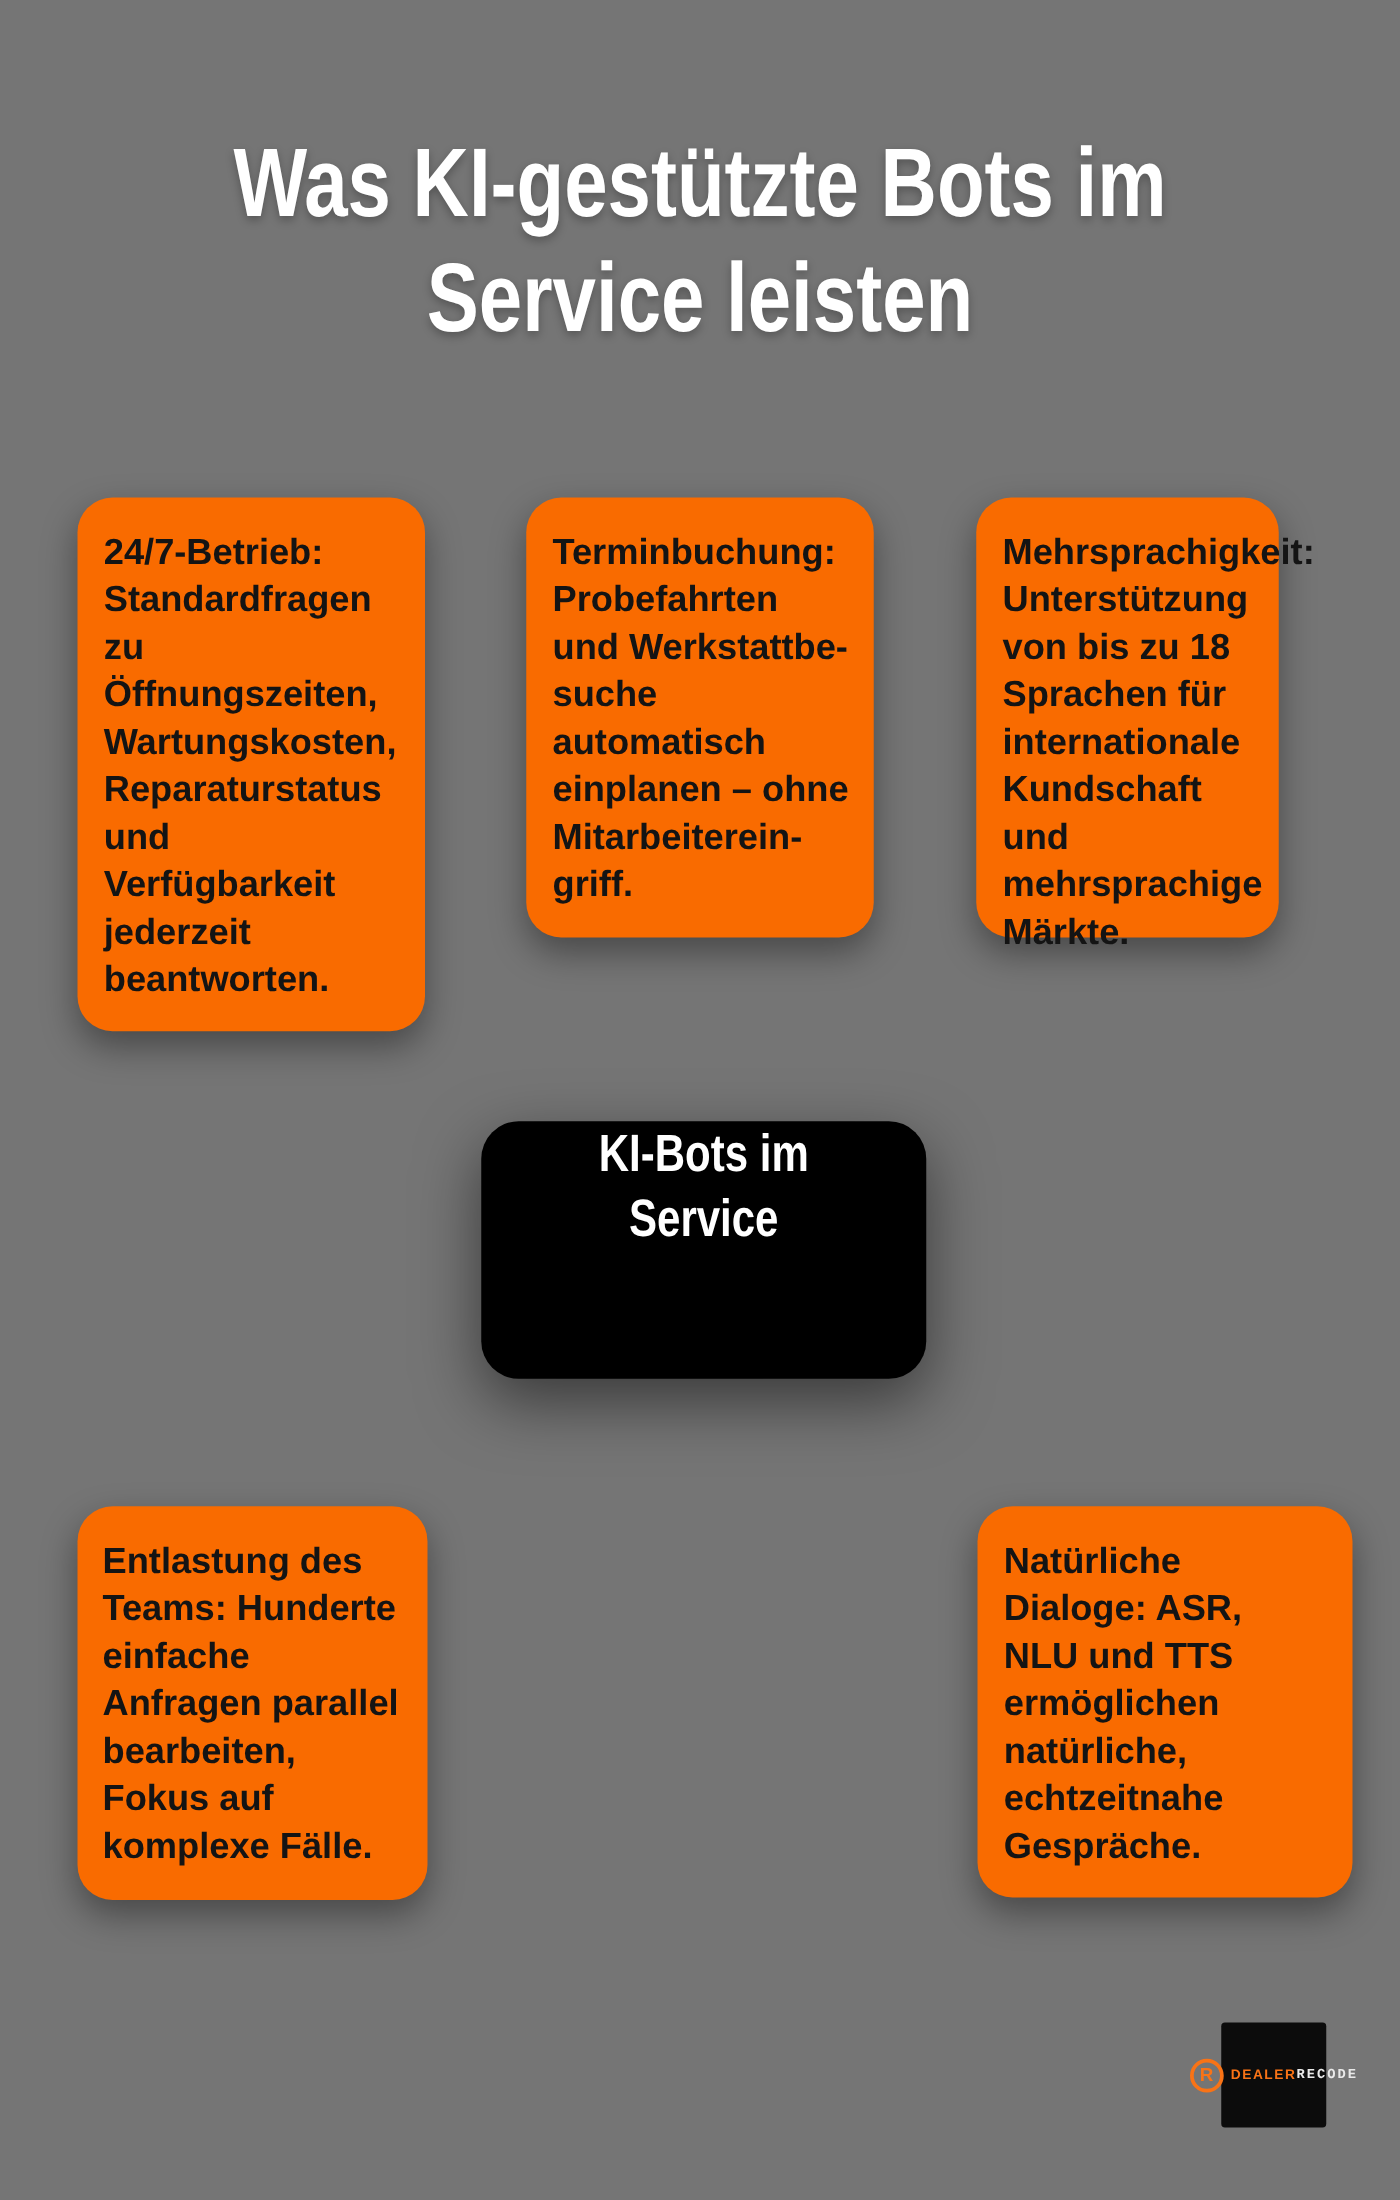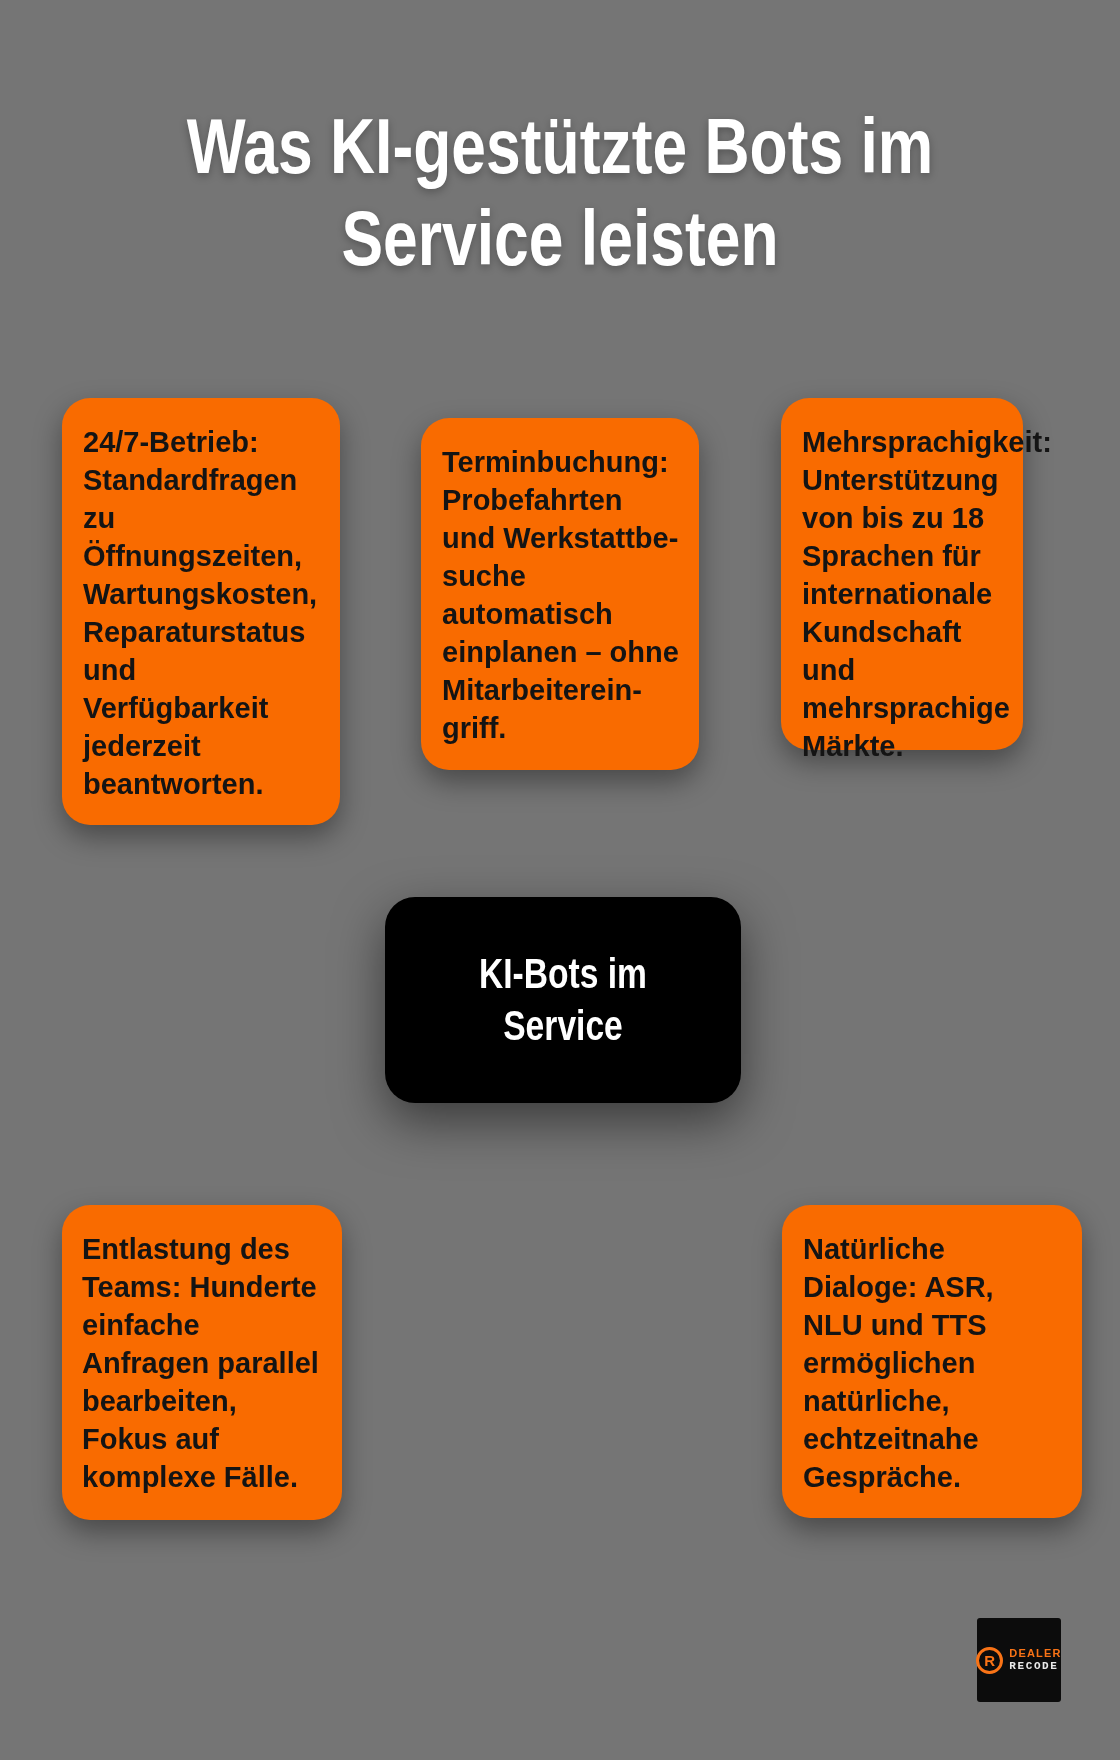--- a/index.html
+++ b/index.html
@@ -50,35 +50,35 @@
   }
   .card-text {
     color: var(--card-text);
     font-size: 29px;
     line-height: 38px;
     font-weight: 700;
     white-space: pre-line;
   }
 
   .card-1 { left: 62px;  top: 398px;  width: 278px; height: 427px; }
-  .card-2 { left: 421px; top: 418px;  width: 278px; height: 352px; }
+  .card-2 { left: 421px; top: 398px;  width: 278px; height: 352px; }
   .card-3 { left: 781px; top: 398px;  width: 242px; height: 352px; }
   .card-4 { left: 62px;  top: 1205px; width: 280px; height: 315px; padding-left: 20px; }
   .card-5 { left: 782px; top: 1205px; width: 300px; height: 313px; }
 
   .center-node {
     position: absolute;
     left: 385px;
     top: 897px;
     width: 356px;
     height: 206px;
     background: var(--node-black);
     border-radius: 30px;
     display: flex;
-    align-items: center;
+    align-items: flex-start;
     justify-content: center;
     box-shadow: 0 18px 50px rgba(0,0,0,0.5);
   }
   .center-node-label {
     color: var(--title-white);
     font-size: 42px;
     line-height: 52px;
     font-weight: 700;
     text-align: center;
     white-space: pre-line;
@@ -108,21 +108,21 @@
     align-items: center;
     justify-content: center;
     flex: 0 0 auto;
   }
   .logo-mark span {
     color: var(--logo-orange);
     font-size: 15px;
     font-weight: 700;
     line-height: 1;
   }
-  .logo-wordmark { display: flex; flex-direction: column; }
+  .logo-wordmark { display: flex; }
   .logo-line-1 {
     color: var(--logo-orange);
     font-size: 11px;
     font-weight: 700;
     letter-spacing: 1.2px;
     line-height: 13px;
   }
   .logo-line-2 {
     color: var(--logo-white);
     font-size: 11px;

